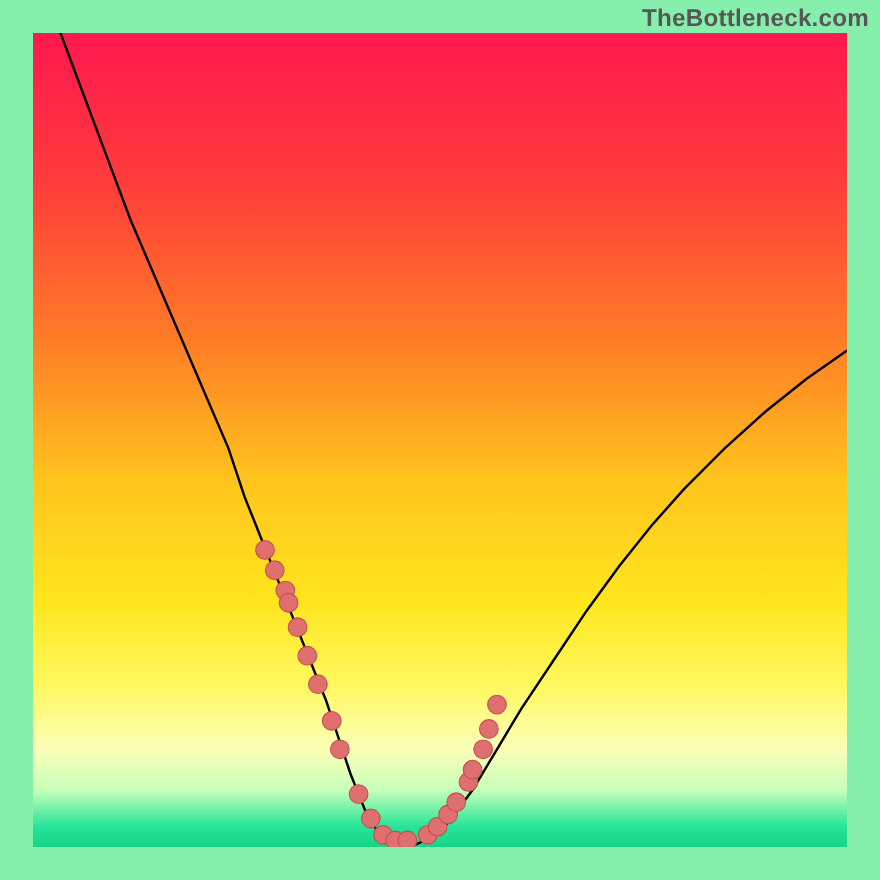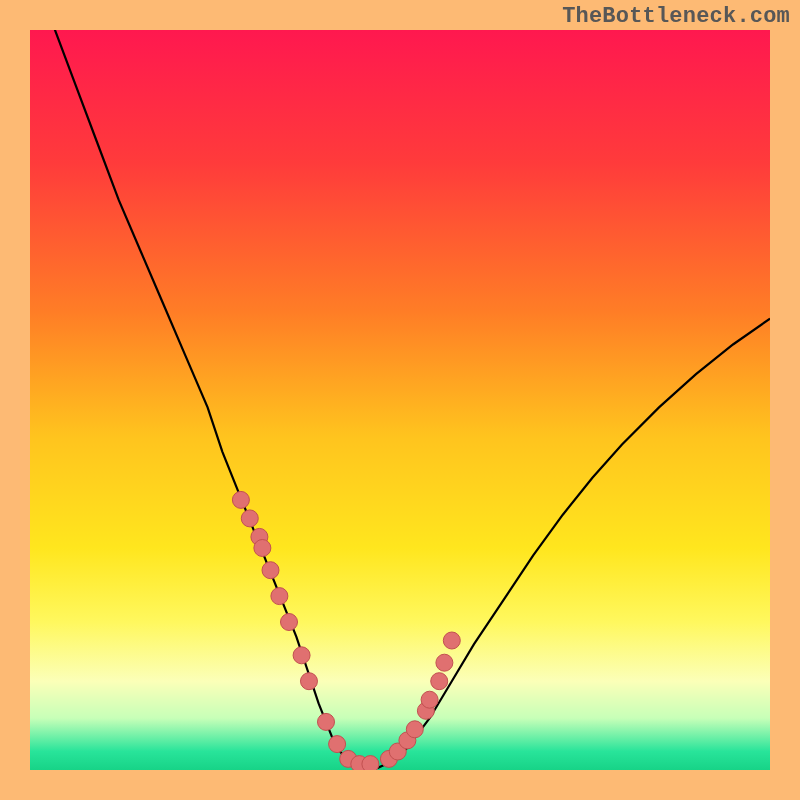--- a/index.html
+++ b/index.html
@@ -8,22 +8,21 @@
     width: 800px;
     height: 800px;
     overflow: hidden;
     background: #000;
     font-family: Arial, Helvetica, sans-serif;
   }
   .frame {
     position: relative;
     width: 800px;
     height: 800px;
-    background: #fdba74;
-    font-family: Liberation Mono, monospace;
+    background: #86efac;
   }
   .watermark {
     position: absolute;
     top: 4px;
     right: 10px;
     color: #575757;
     font-size: 22px;
     font-weight: bold;
     letter-spacing: 0.2px;
     z-index: 50;

